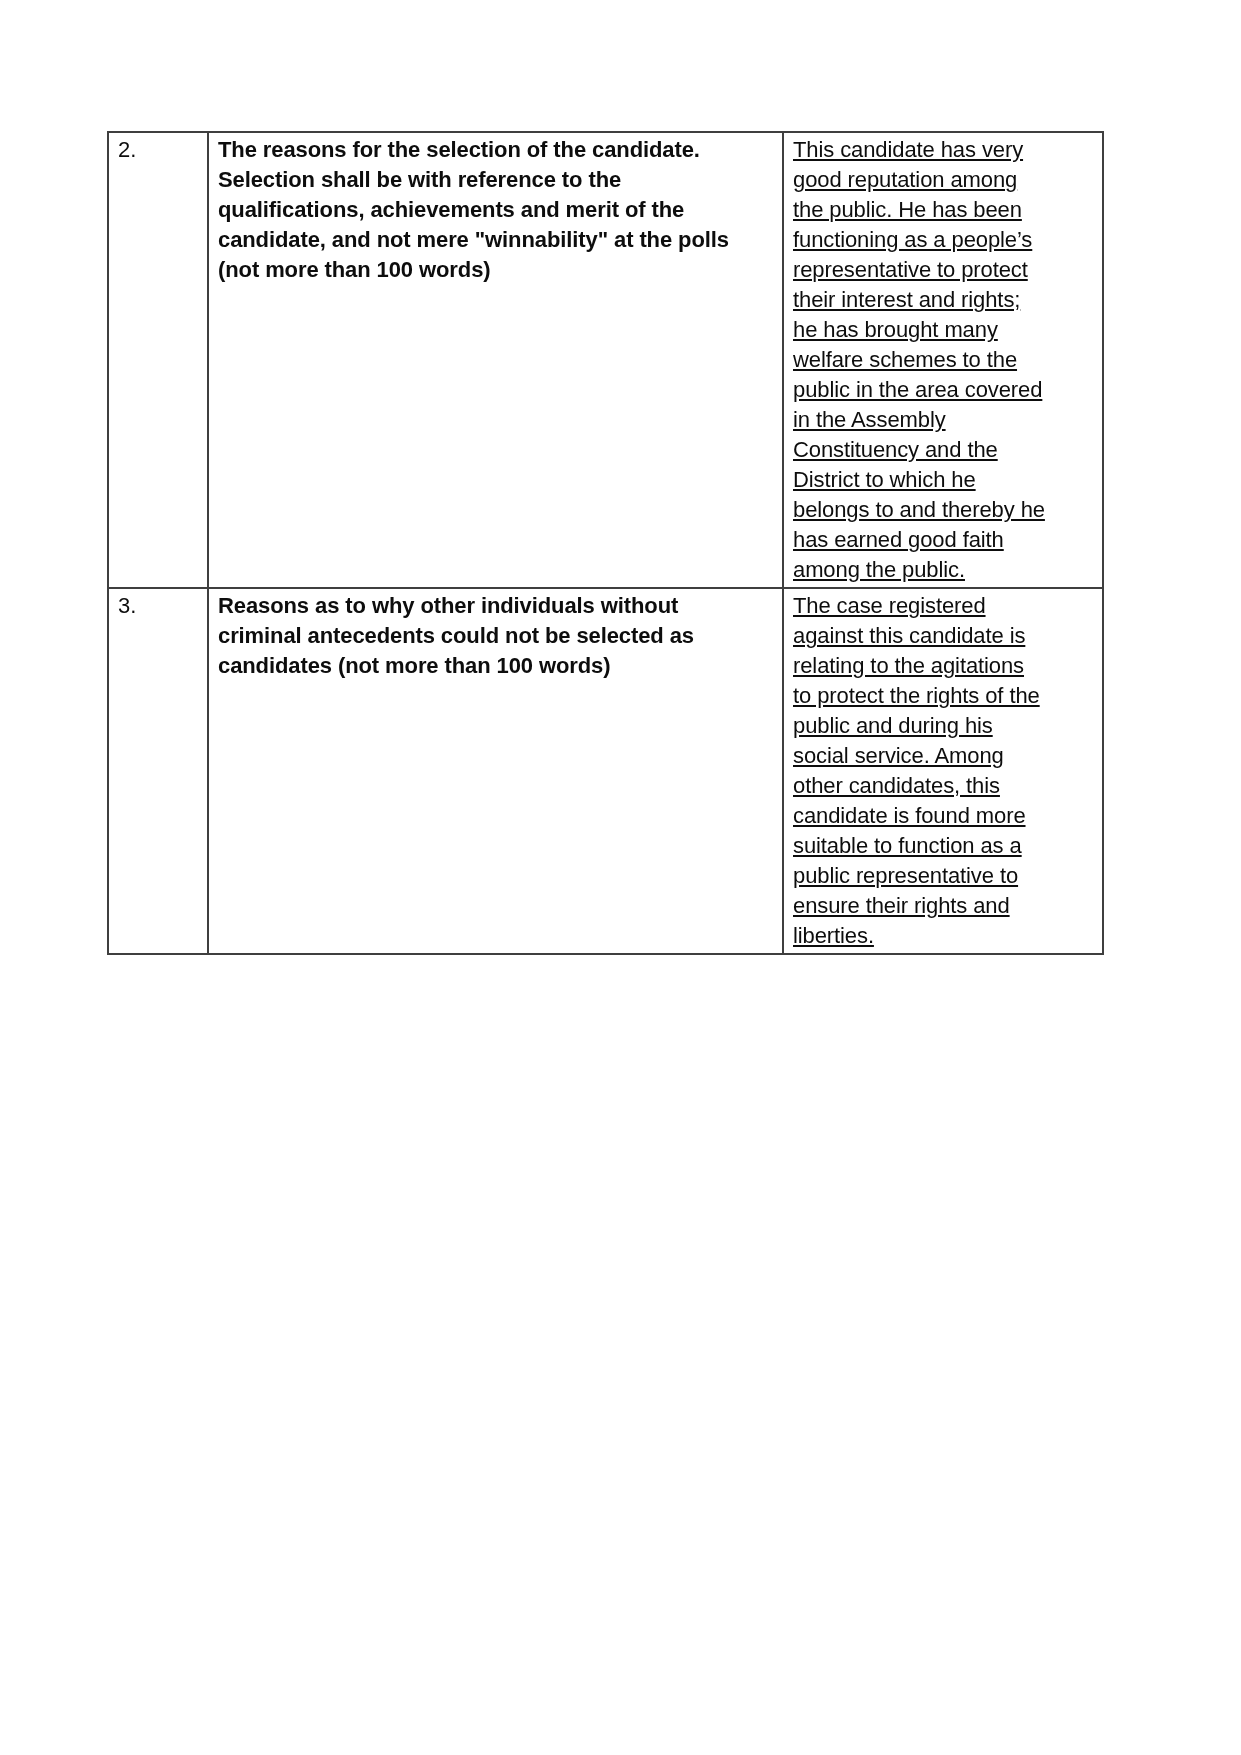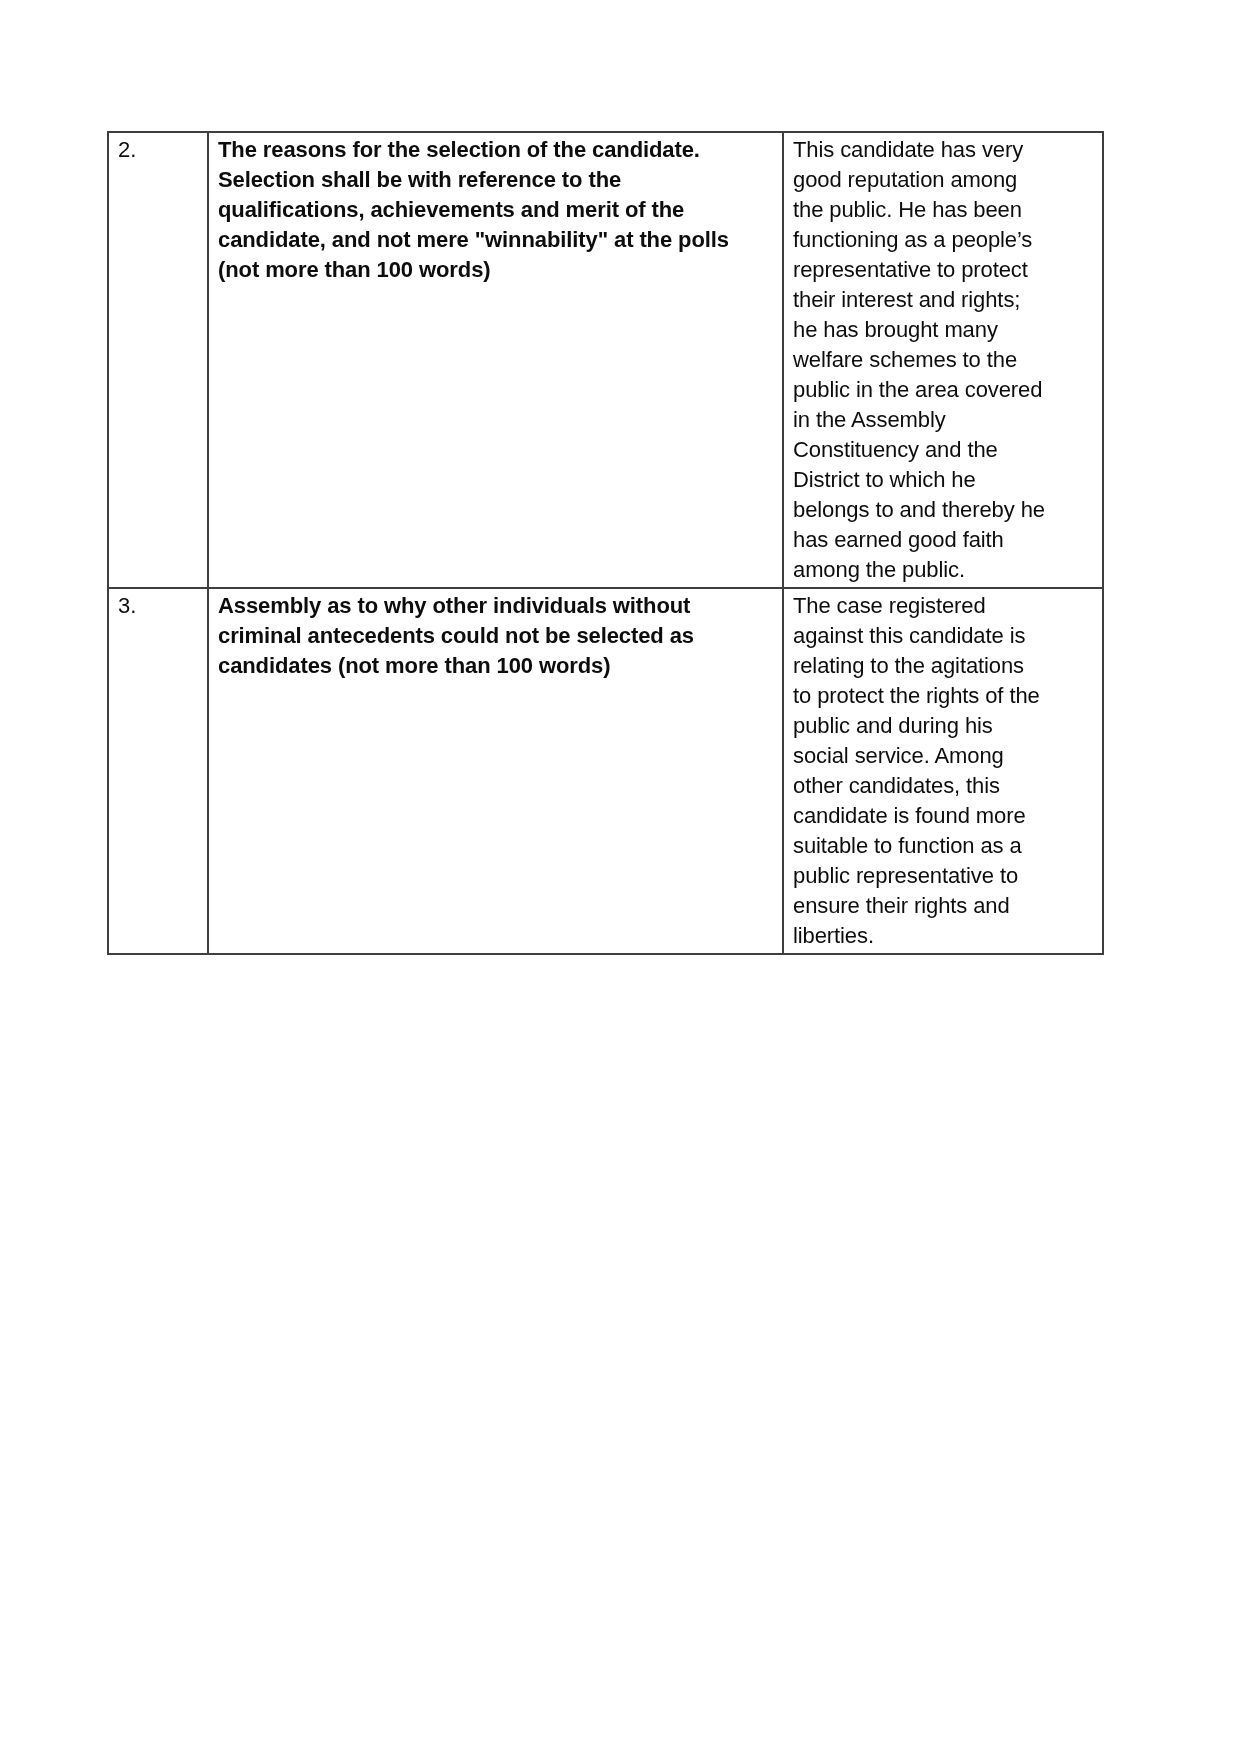--- a/index.html
+++ b/index.html
@@ -27,21 +27,21 @@
     border: 2px solid #3f3f3f;
     vertical-align: top;
     font-size: 22px;
     line-height: 30px;
     letter-spacing: -0.1px;
     padding: 2px 8px 2px 9px;
     overflow: hidden;
   }
   td.col-num  { width: 81px;  padding-left: 12px; }
   td.col-q    { width: 556px; font-weight: bold; }
-  td.col-a    { width: 301px; }
+  td.col-a    { width: 301px; text-decoration: underline; }
   tr.row-h1   { height: 454px; }
   tr.row-h2   { height: 362px; }
   .cell-text {
     white-space: pre-line;
     display: block;
   }
 </style>
 </head>
 <body>
 
@@ -75,21 +75,21 @@
 belongs to and thereby he
 has earned good faith
 among the public.</span>
         </td>
       </tr>
       <tr class="row-h2">
         <td class="col-num">
           <span class="cell-text">3.</span>
         </td>
         <td class="col-q">
-          <span class="cell-text">Assembly as to why other individuals without
+          <span class="cell-text">Reasons as to why other individuals without
 criminal antecedents could not be selected as
 candidates (not more than 100 words)</span>
         </td>
         <td class="col-a">
           <span class="cell-text">The case registered
 against this candidate is
 relating to the agitations
 to protect the rights of the
 public and during his
 social service. Among

